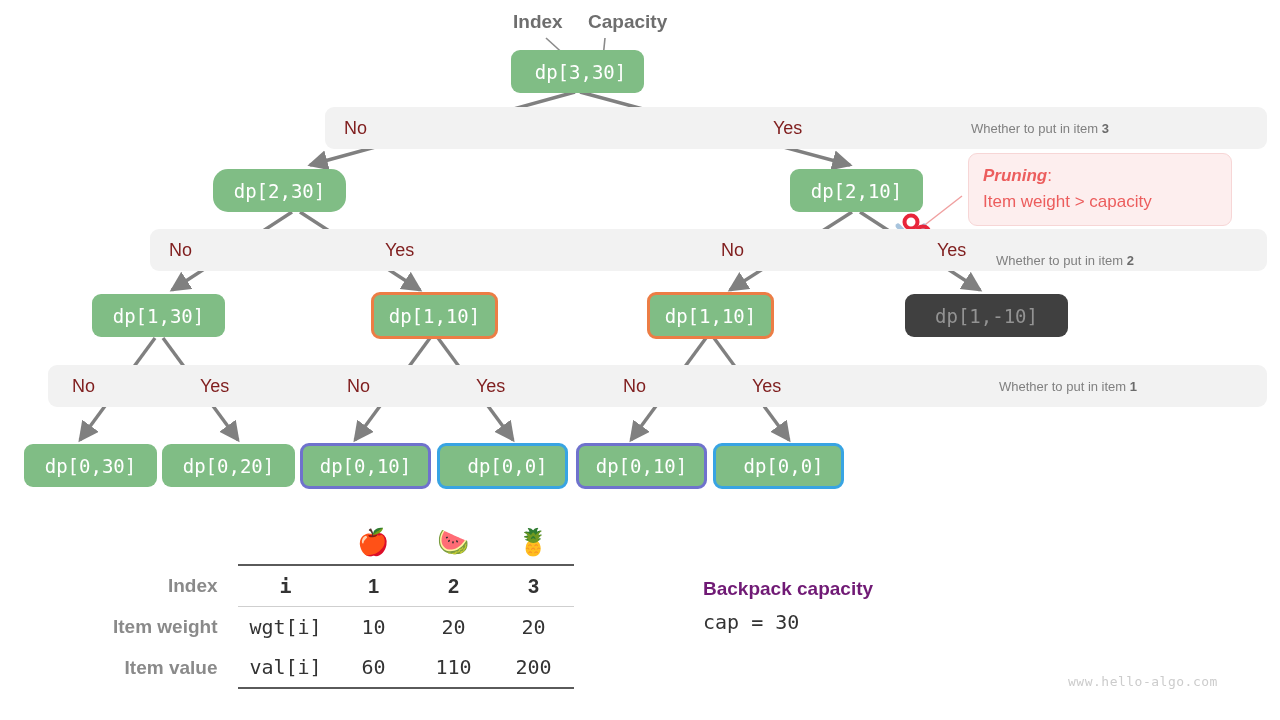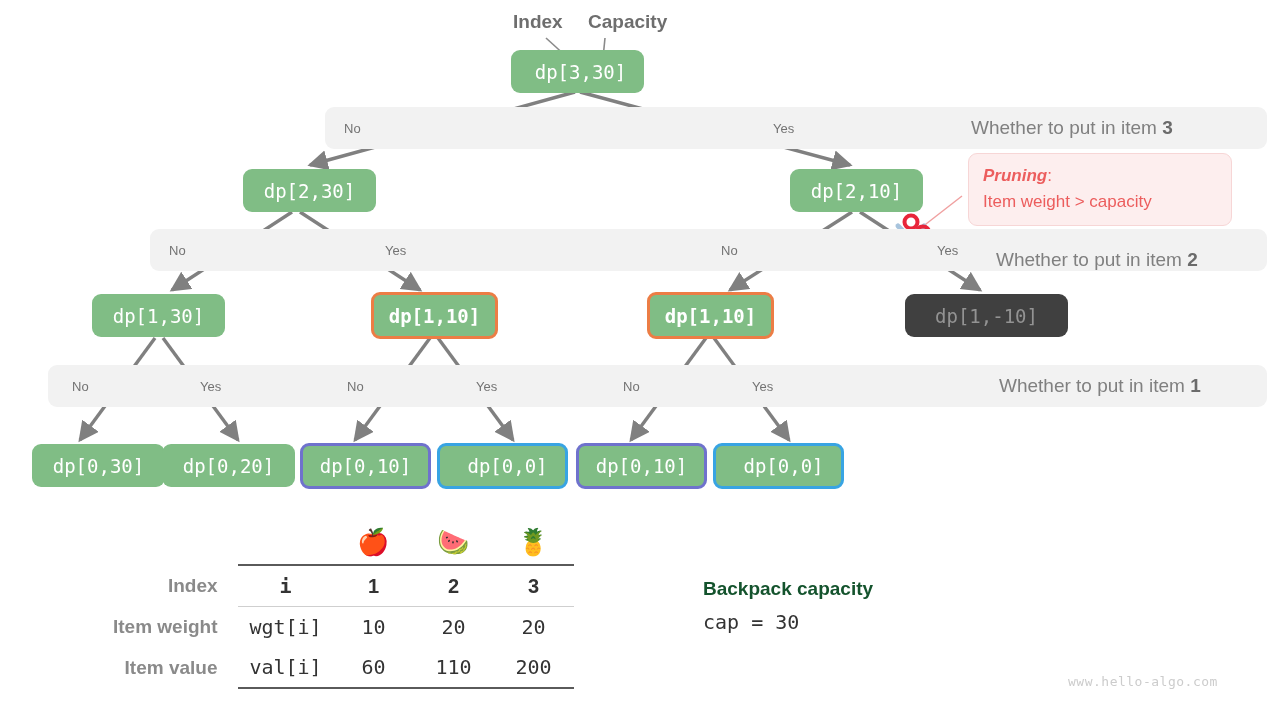--- a/index.html
+++ b/index.html
@@ -18,45 +18,45 @@
     position:absolute;
     background:#f2f2f2;
     border-radius:9px;
     height:42px;
     z-index:1;
   }
   .band .lbl{
     position:absolute;
     top:50%;
     transform:translateY(-50%);
-    font-size:13px;
-    color:#737373;
+    font-size:18px;
+    color:#7f1d1d;
     white-space:nowrap;
   }
-  .band .lbl.right{font-size:19px;color:#808080;}
+  .band .lbl.right{font-size:13px;color:#808080;}
   .band .lbl b{color:#6b6b6b;font-weight:bold;}
 
   
   .node{
     position:absolute;
     box-sizing:border-box;
     background:#80bd85;
     color:#ffffff;
     border-radius:9px;
     font-family:"DejaVu Sans Mono", monospace;
     font-size:19px;
     display:flex;
     align-items:center;
     justify-content:center;
     letter-spacing:0px;
     z-index:3;
     height:43px;
     border:3px solid transparent;
   }
-  .node.b-orange{border-color:#ec7d45;font-weight:bold;}
+  .node.b-orange{border-color:#ec7d45;}
   .node.b-purple{border-color:#6f72cd;}
   .node.b-blue{border-color:#38a4e3;padding-left:10px;}
   .node.muted{background:#404040;color:#939393;border-color:transparent;}
 
   
   .toplabel{
     position:absolute;
     font-size:19px;
     font-weight:bold;
     color:#6e6e6e;
@@ -92,21 +92,21 @@
   .mono{font-family:"DejaVu Sans Mono", monospace;font-size:20px;color:#333333;text-align:center;height:40px;}
   .mono.hdr{font-weight:bold;}
   .numhdr{font-family:"Liberation Sans",sans-serif;font-weight:bold;font-size:20px;color:#333;text-align:center;height:40px;}
   .emoji{font-size:26px;text-align:center;height:44px;vertical-align:bottom;line-height:44px;}
   .c-code{width:96px;}
   .c-num{width:80px;}
   .ln-thick{border-top:2px solid #5a5a5a !important;}
   .ln-thin{border-top:1px solid #cfcfcf !important;}
 
   .cap-block{position:absolute;left:703px;top:578px;z-index:4;}
-  .cap-title{font-size:19px;font-weight:bold;color:#14532d;white-space:nowrap;}
+  .cap-title{font-size:19px;font-weight:bold;color:#701a75;white-space:nowrap;}
   .cap-code{font-family:"DejaVu Sans Mono", monospace;font-size:20px;color:#333;margin-top:10px;white-space:pre;}
 
   .watermark{
     position:absolute;left:1068px;top:674px;
     font-family:"DejaVu Sans Mono", monospace;
     font-size:13px;color:#cccccc;letter-spacing:.5px;
     z-index:4;
   }
 </style>
 </head>
@@ -182,29 +182,29 @@
     <span class="lbl" style="left:152px;">Yes</span>
     <span class="lbl" style="left:299px;">No</span>
     <span class="lbl" style="left:428px;">Yes</span>
     <span class="lbl" style="left:575px;">No</span>
     <span class="lbl" style="left:704px;">Yes</span>
     <span class="lbl right" style="left:951px;"><span>Whether to put in item </span><b>1</b></span>
   </div>
 
   <div class="node" style="left:511px;top:50px;width:133px;padding-left:6px;">dp[3,30]</div>
 
-  <div class="node" style="left:243px;top:169px;width:133px;">dp[2,30]</div>
+  <div class="node" style="left:213px;top:169px;width:133px;border-radius:15px;">dp[2,30]</div>
   <div class="node" style="left:790px;top:169px;width:133px;">dp[2,10]</div>
 
   <div class="node" style="left:92px;top:294px;width:133px;">dp[1,30]</div>
   <div class="node b-orange" style="left:371px;top:292px;width:127px;height:47px;">dp[1,10]</div>
   <div class="node b-orange" style="left:647px;top:292px;width:127px;height:47px;">dp[1,10]</div>
   <div class="node muted" style="left:905px;top:294px;width:163px;">dp[1,-10]</div>
 
-  <div class="node" style="left:32px;top:444px;width:133px;">dp[0,30]</div>
+  <div class="node" style="left:24px;top:444px;width:133px;">dp[0,30]</div>
   <div class="node" style="left:162px;top:444px;width:133px;">dp[0,20]</div>
   <div class="node b-purple" style="left:300px;top:443px;width:131px;height:46px;">dp[0,10]</div>
   <div class="node b-blue" style="left:437px;top:443px;width:131px;height:46px;">dp[0,0]</div>
   <div class="node b-purple" style="left:576px;top:443px;width:131px;height:46px;">dp[0,10]</div>
   <div class="node b-blue" style="left:713px;top:443px;width:131px;height:46px;">dp[0,0]</div>
 
   <div class="prune-box">
     <div class="l1"><b>Pruning</b><span>:</span></div>
     <div class="l2">Item weight &gt; capacity</div>
   </div>

